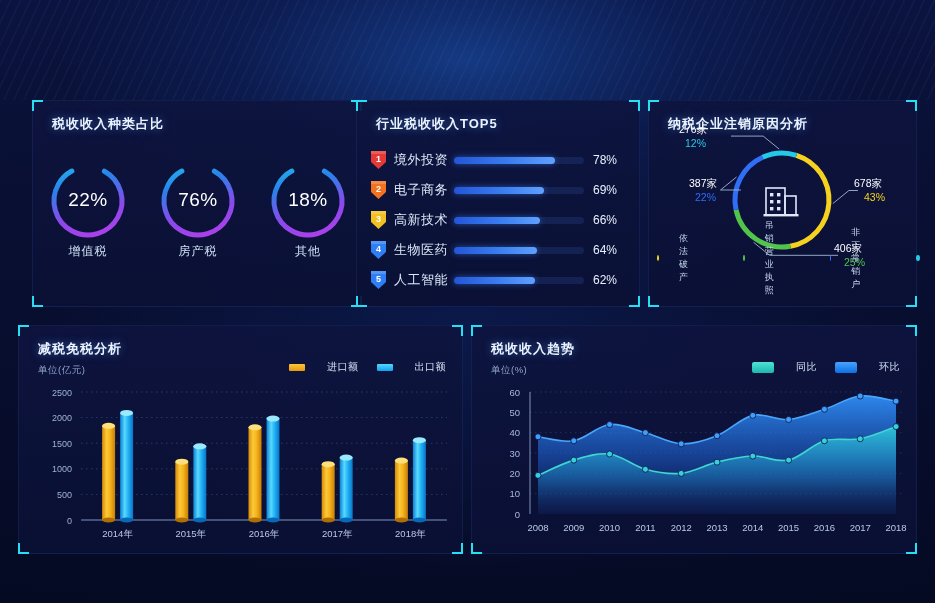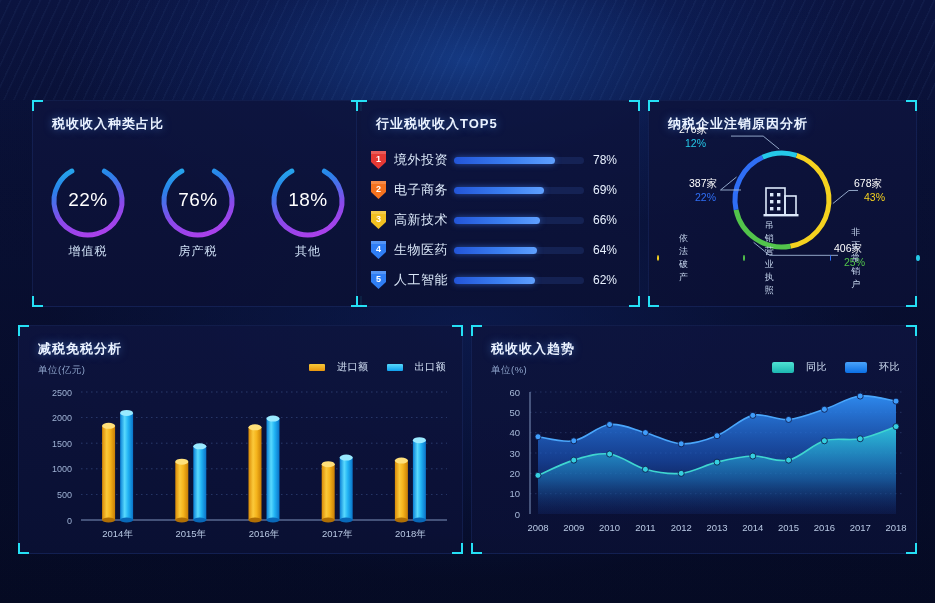--- a/index.html
+++ b/index.html
@@ -101,21 +101,21 @@
     display:flex; justify-content:center; gap:10px; align-items:center;
   }
   .lg-item { display:flex; align-items:center; gap:20px;padding-left:41px; }
   .lg-dot { width:6px; height:6px; border-radius:50%; }
   .lg-txt { color:#c6d6ee; font-size:9px; letter-spacing:0.3px; }
 
   
   #panel-bars { left:18px; top:325px; width:445px; height:229px; }
   .unit { position:absolute; left:19px; top:38px; color:#8fa5cc; font-size:9.5px; letter-spacing:0.5px; }
   .chart-legend { position:absolute; right:16px; top:34px; display:flex; gap:18px; align-items:center; }
-  .cl-item { display:flex; align-items:center; gap:12px; }
+  .cl-item { display:flex; align-items:center; gap:22px; }
   .cl-swatch { width:16px; height:7px; border-radius:1px; }
   .cl-txt { color:#d4e2f6; font-size:10px; letter-spacing:0.5px; }
 
   
   #panel-trend { left:471px; top:325px; width:446px; height:229px; }
 </style>
 </head>
 <body>
 
 <div id="stage">

